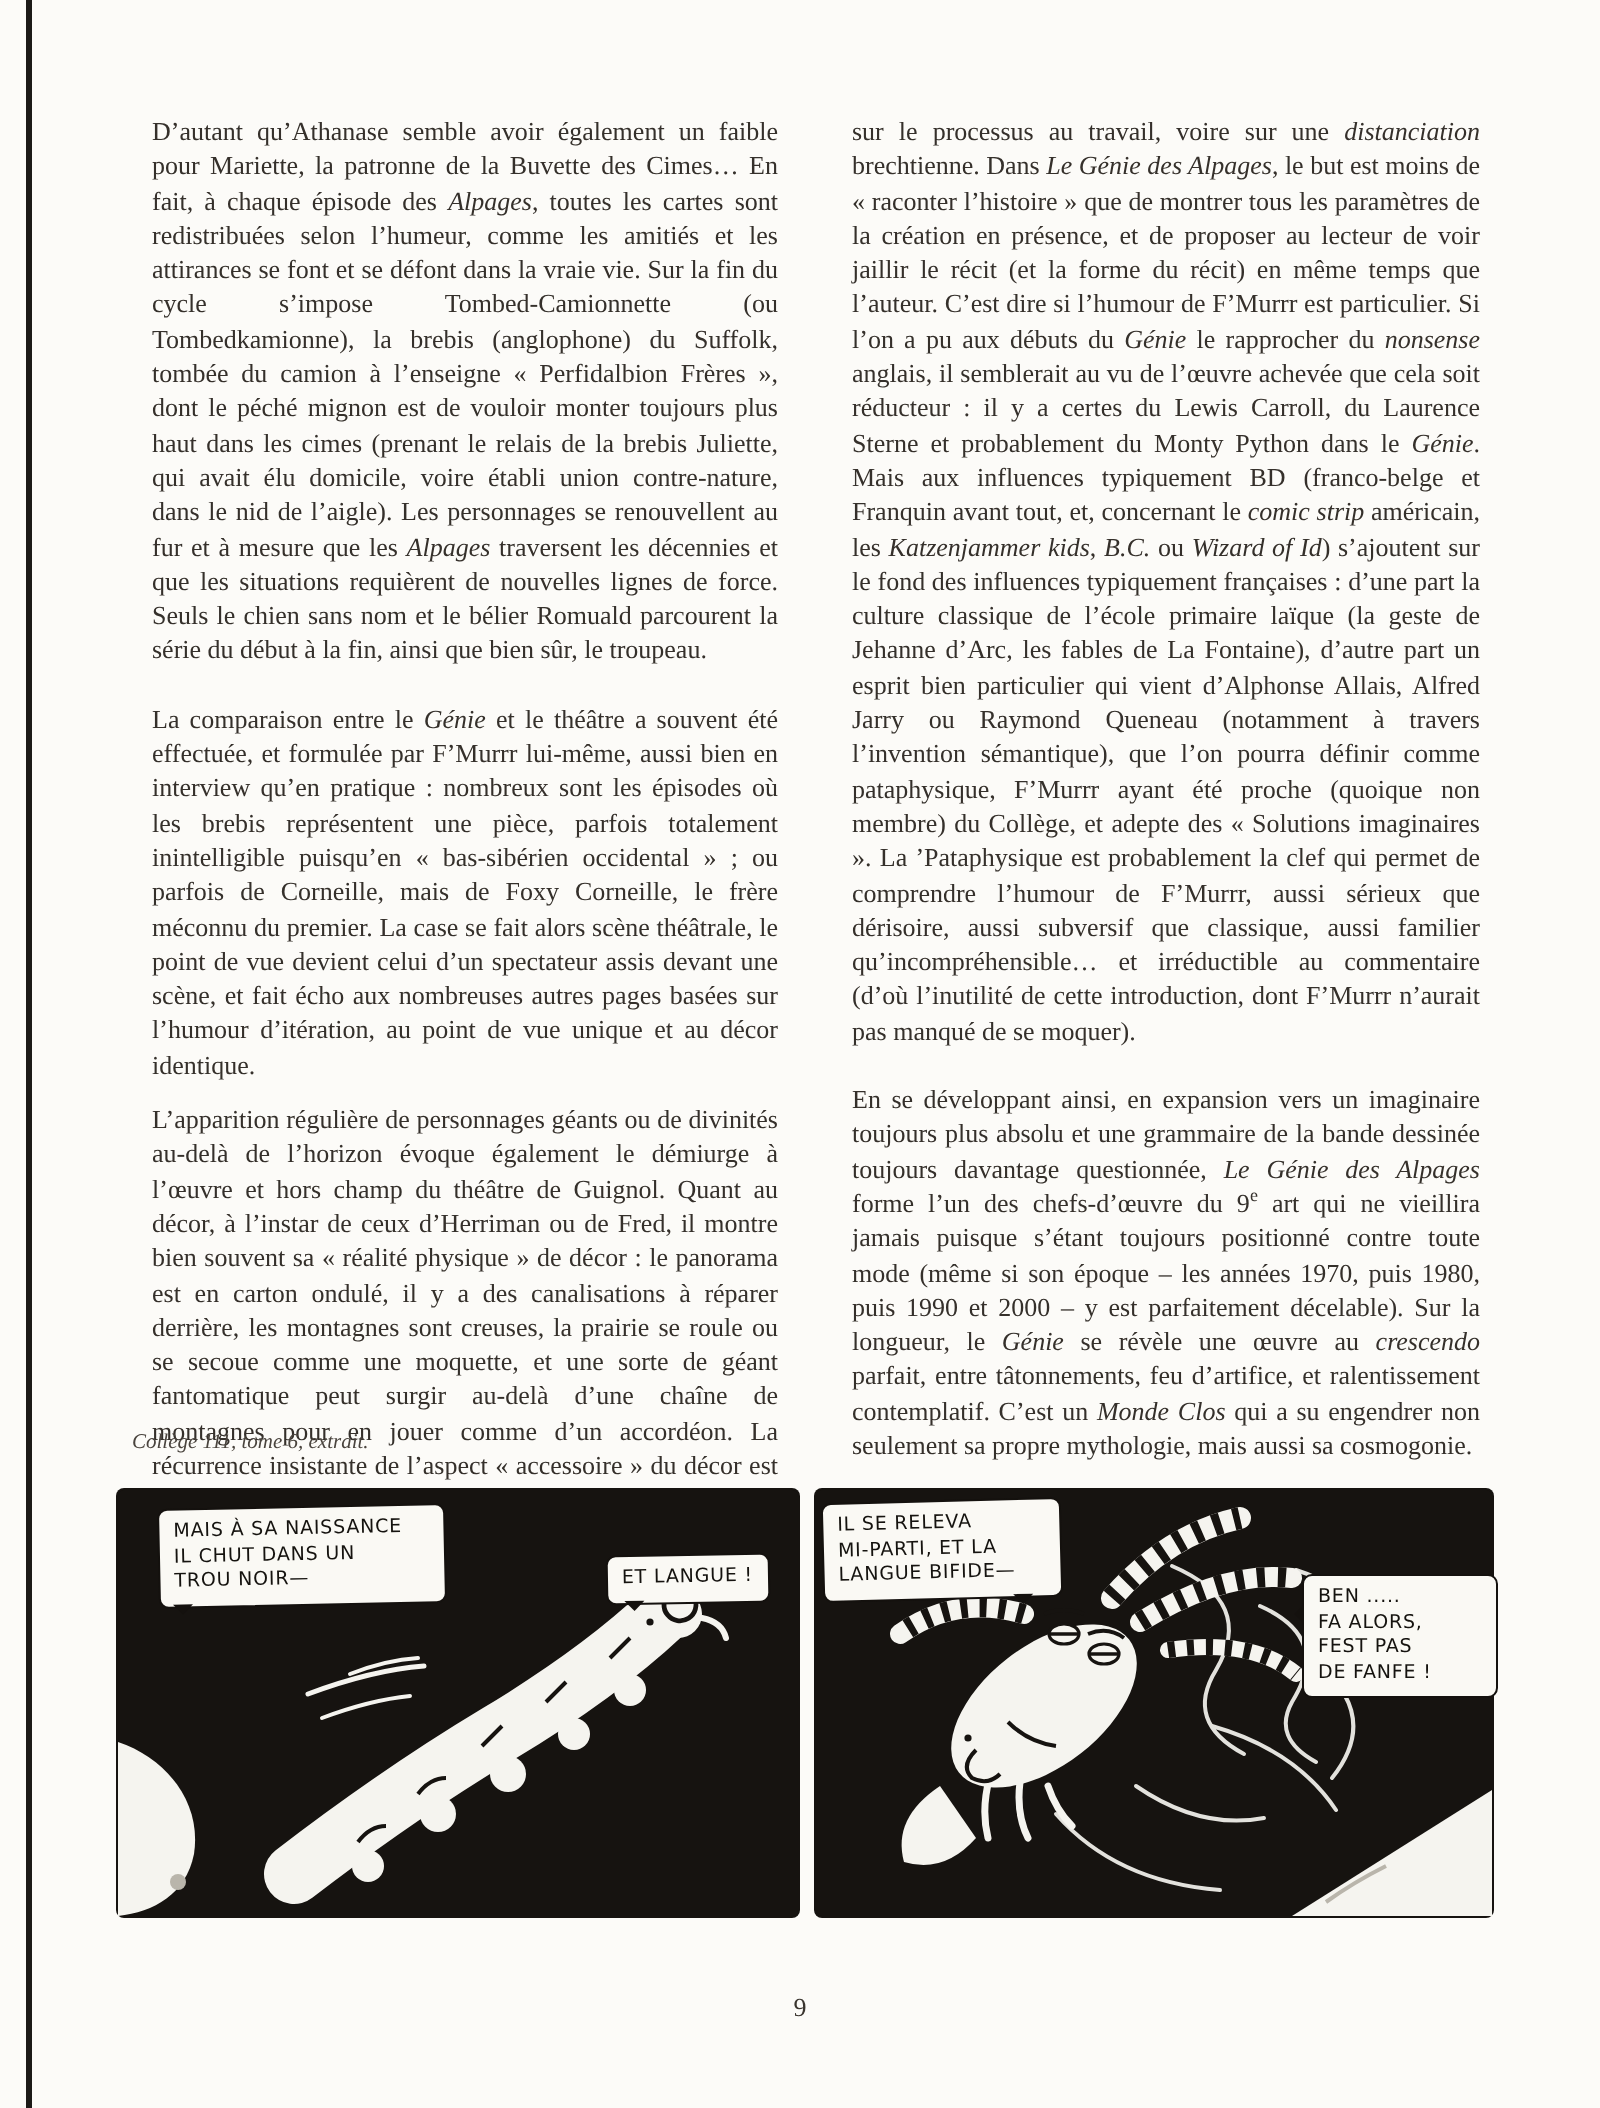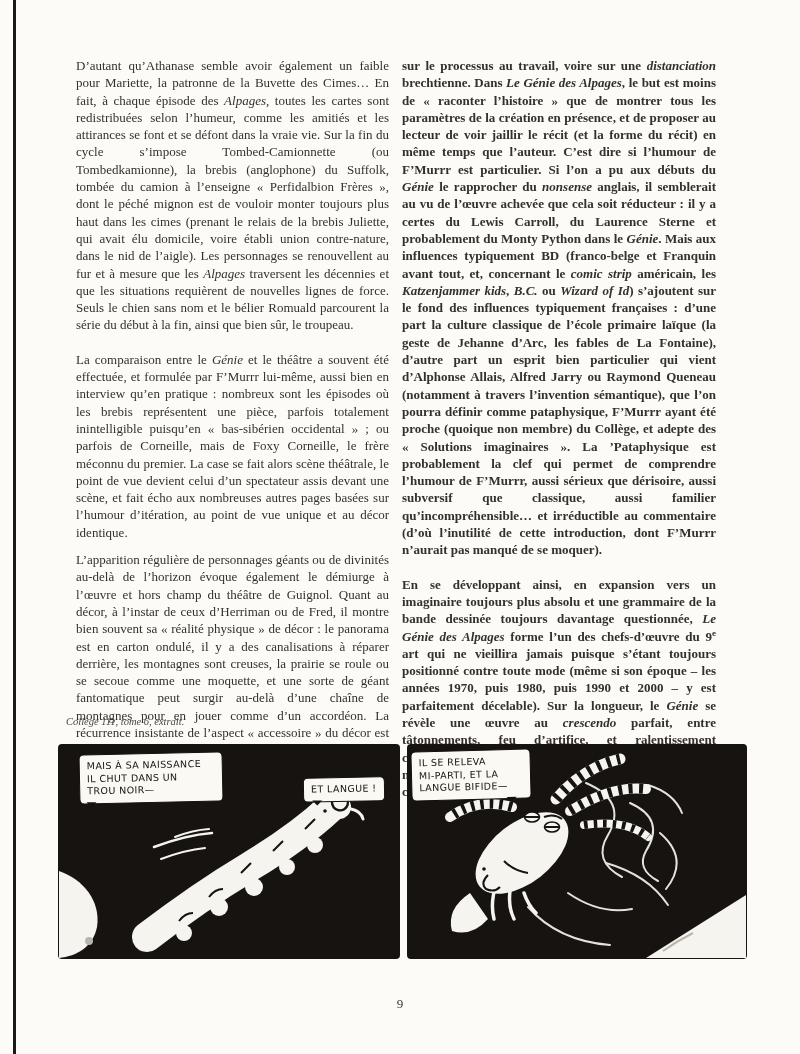--- a/index.html
+++ b/index.html
@@ -1,21 +1,21 @@
 <!DOCTYPE html>
 <html lang="fr"><head>
 <meta charset="utf-8">
 <style>
   html,body{margin:0;padding:0;}
   body{width:800px;height:1054px;background:#fcfbf8;font-family:"Liberation Serif","DejaVu Serif",serif;}
   .page{position:relative;width:800px;height:1054px;overflow:hidden;background:#fcfbf8;}
   .edge-line{position:absolute;left:13px;top:0;width:3px;height:1054px;background:#1c1a17;}
   .col{position:absolute;top:47px;width:333px;color:#35302b;font-size:13px;line-height:17.3px;text-align:justify;}
   .col-left{left:66px;}
-  .col-right{left:392px;width:334px;font-weight:bold;}
+  .col-right{left:416px;width:334px;}
   .col p{margin:10px;}
   .col p.gap{margin-top:17px;}
   .col sup{font-size:9px;line-height:0;}
   .caption{position:absolute;left:66px;top:716px;font-style:italic;font-size:10.5px;color:#4a443e;}
   .strip{position:absolute;left:59px;top:745px;display:flex;gap:9px;}
   .panel{position:relative;height:213px;background:#161310;border-radius:3px;box-shadow:0 0 0 1px #161310;}
   .panel-1{width:340px;}
   .panel-2{width:338px;}
   .panel svg{position:absolute;left:0;top:0;}
   .bubble{position:absolute;background:#faf9f4;border:1.4px solid #14110e;border-radius:5px;
@@ -132,17 +132,23 @@
 
         <path d="M80,130 q-8,8 -2,14 q8,4 14,-2" stroke="#161310" stroke-width="2" fill="none"></path>
         <circle cx="76" cy="124" r="1.8" fill="#161310"></circle>
         <path d="M96,116 q10,10 24,12" stroke="#161310" stroke-width="2" fill="none"></path>
       </svg>
       <div class="bubble b-p2-a">
           <span class="bl">IL SE RELEVA</span>
           <span class="bl">MI-PARTI, ET LA</span>
           <span class="bl">LANGUE BIFIDE—</span>
         </div>
+      <div class="bubble b-p2-b">
+          <span class="bl">BEN .....</span>
+          <span class="bl">FA ALORS,</span>
+          <span class="bl">FEST PAS</span>
+          <span class="bl">DE FANFE !</span>
+        </div>
     </div>
   </div>
 
   <div class="pagenum">9</div>
 </div>
 
 </body></html>

